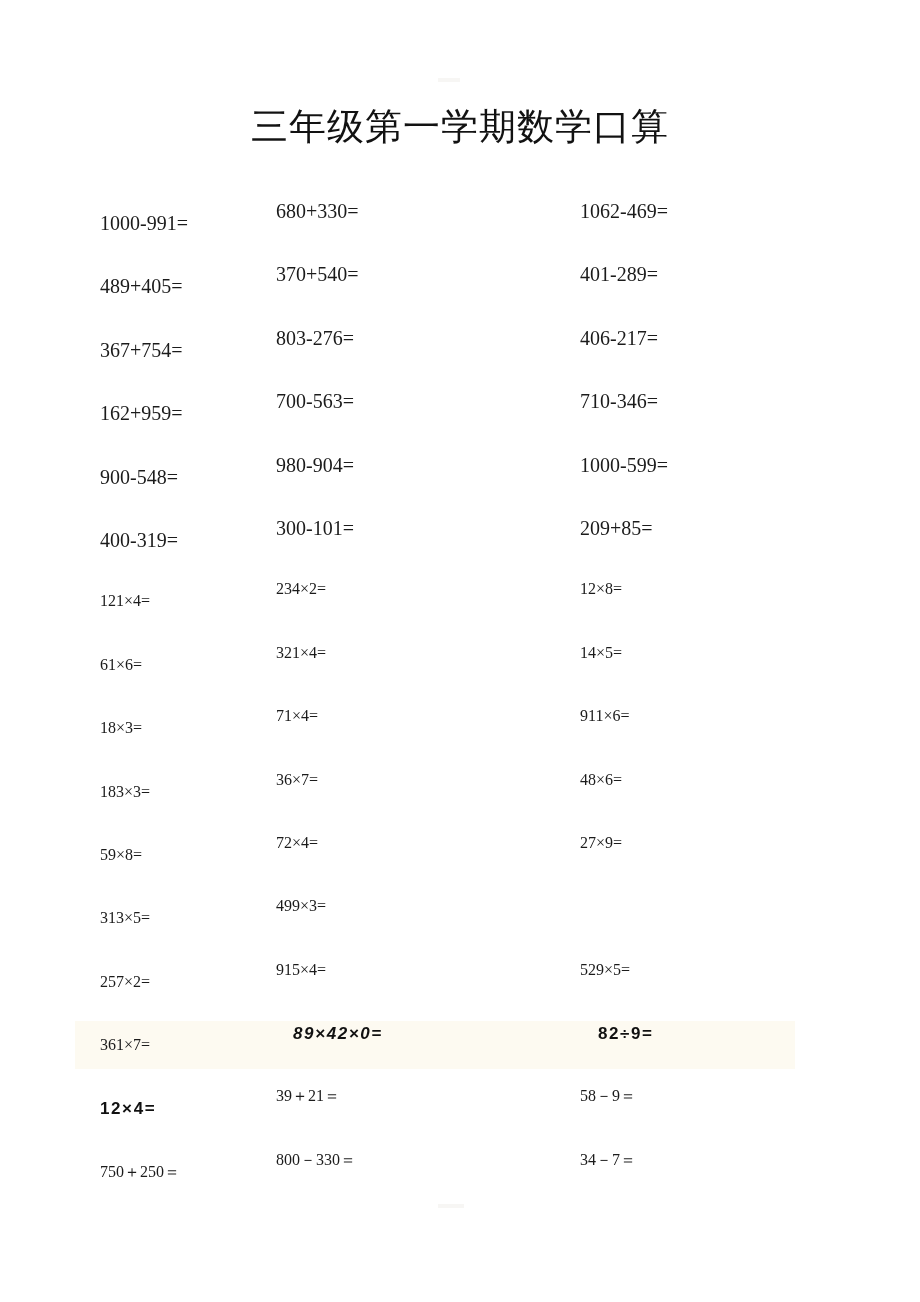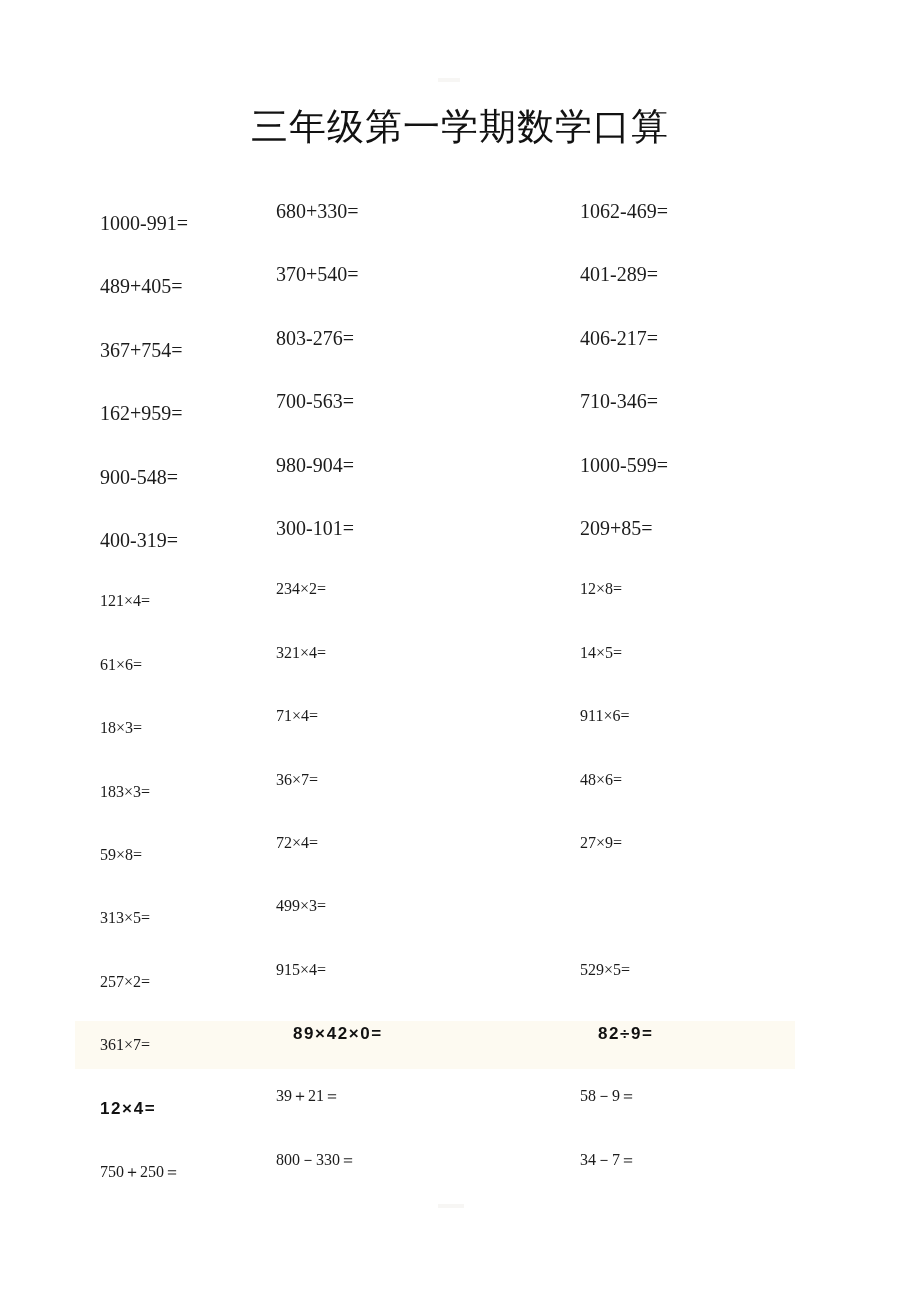--- a/index.html
+++ b/index.html
@@ -100,21 +100,21 @@
   
   .style-bold-sans {
     font-family: "Liberation Sans", "DejaVu Sans", sans-serif;
     font-size: 17px;
     font-weight: 700;
     letter-spacing: 1.6px;
     color: #111111;
   }
 
   
-  .r14 .col-2 { padding-left: 28px; }
+  .r14 .col-2 { padding-left: 28px; font-style: italic; }
   .r14 .col-3 { padding-left: 83px; }
   .r15 .col-1 { padding-left: 100px; }
 
   
   .artifact {
     position: absolute;
     background: #f7f6f4;
     z-index: 0;
   }
   .artifact-top { left: 438px; top: 78px; width: 22px; height: 4px; }

